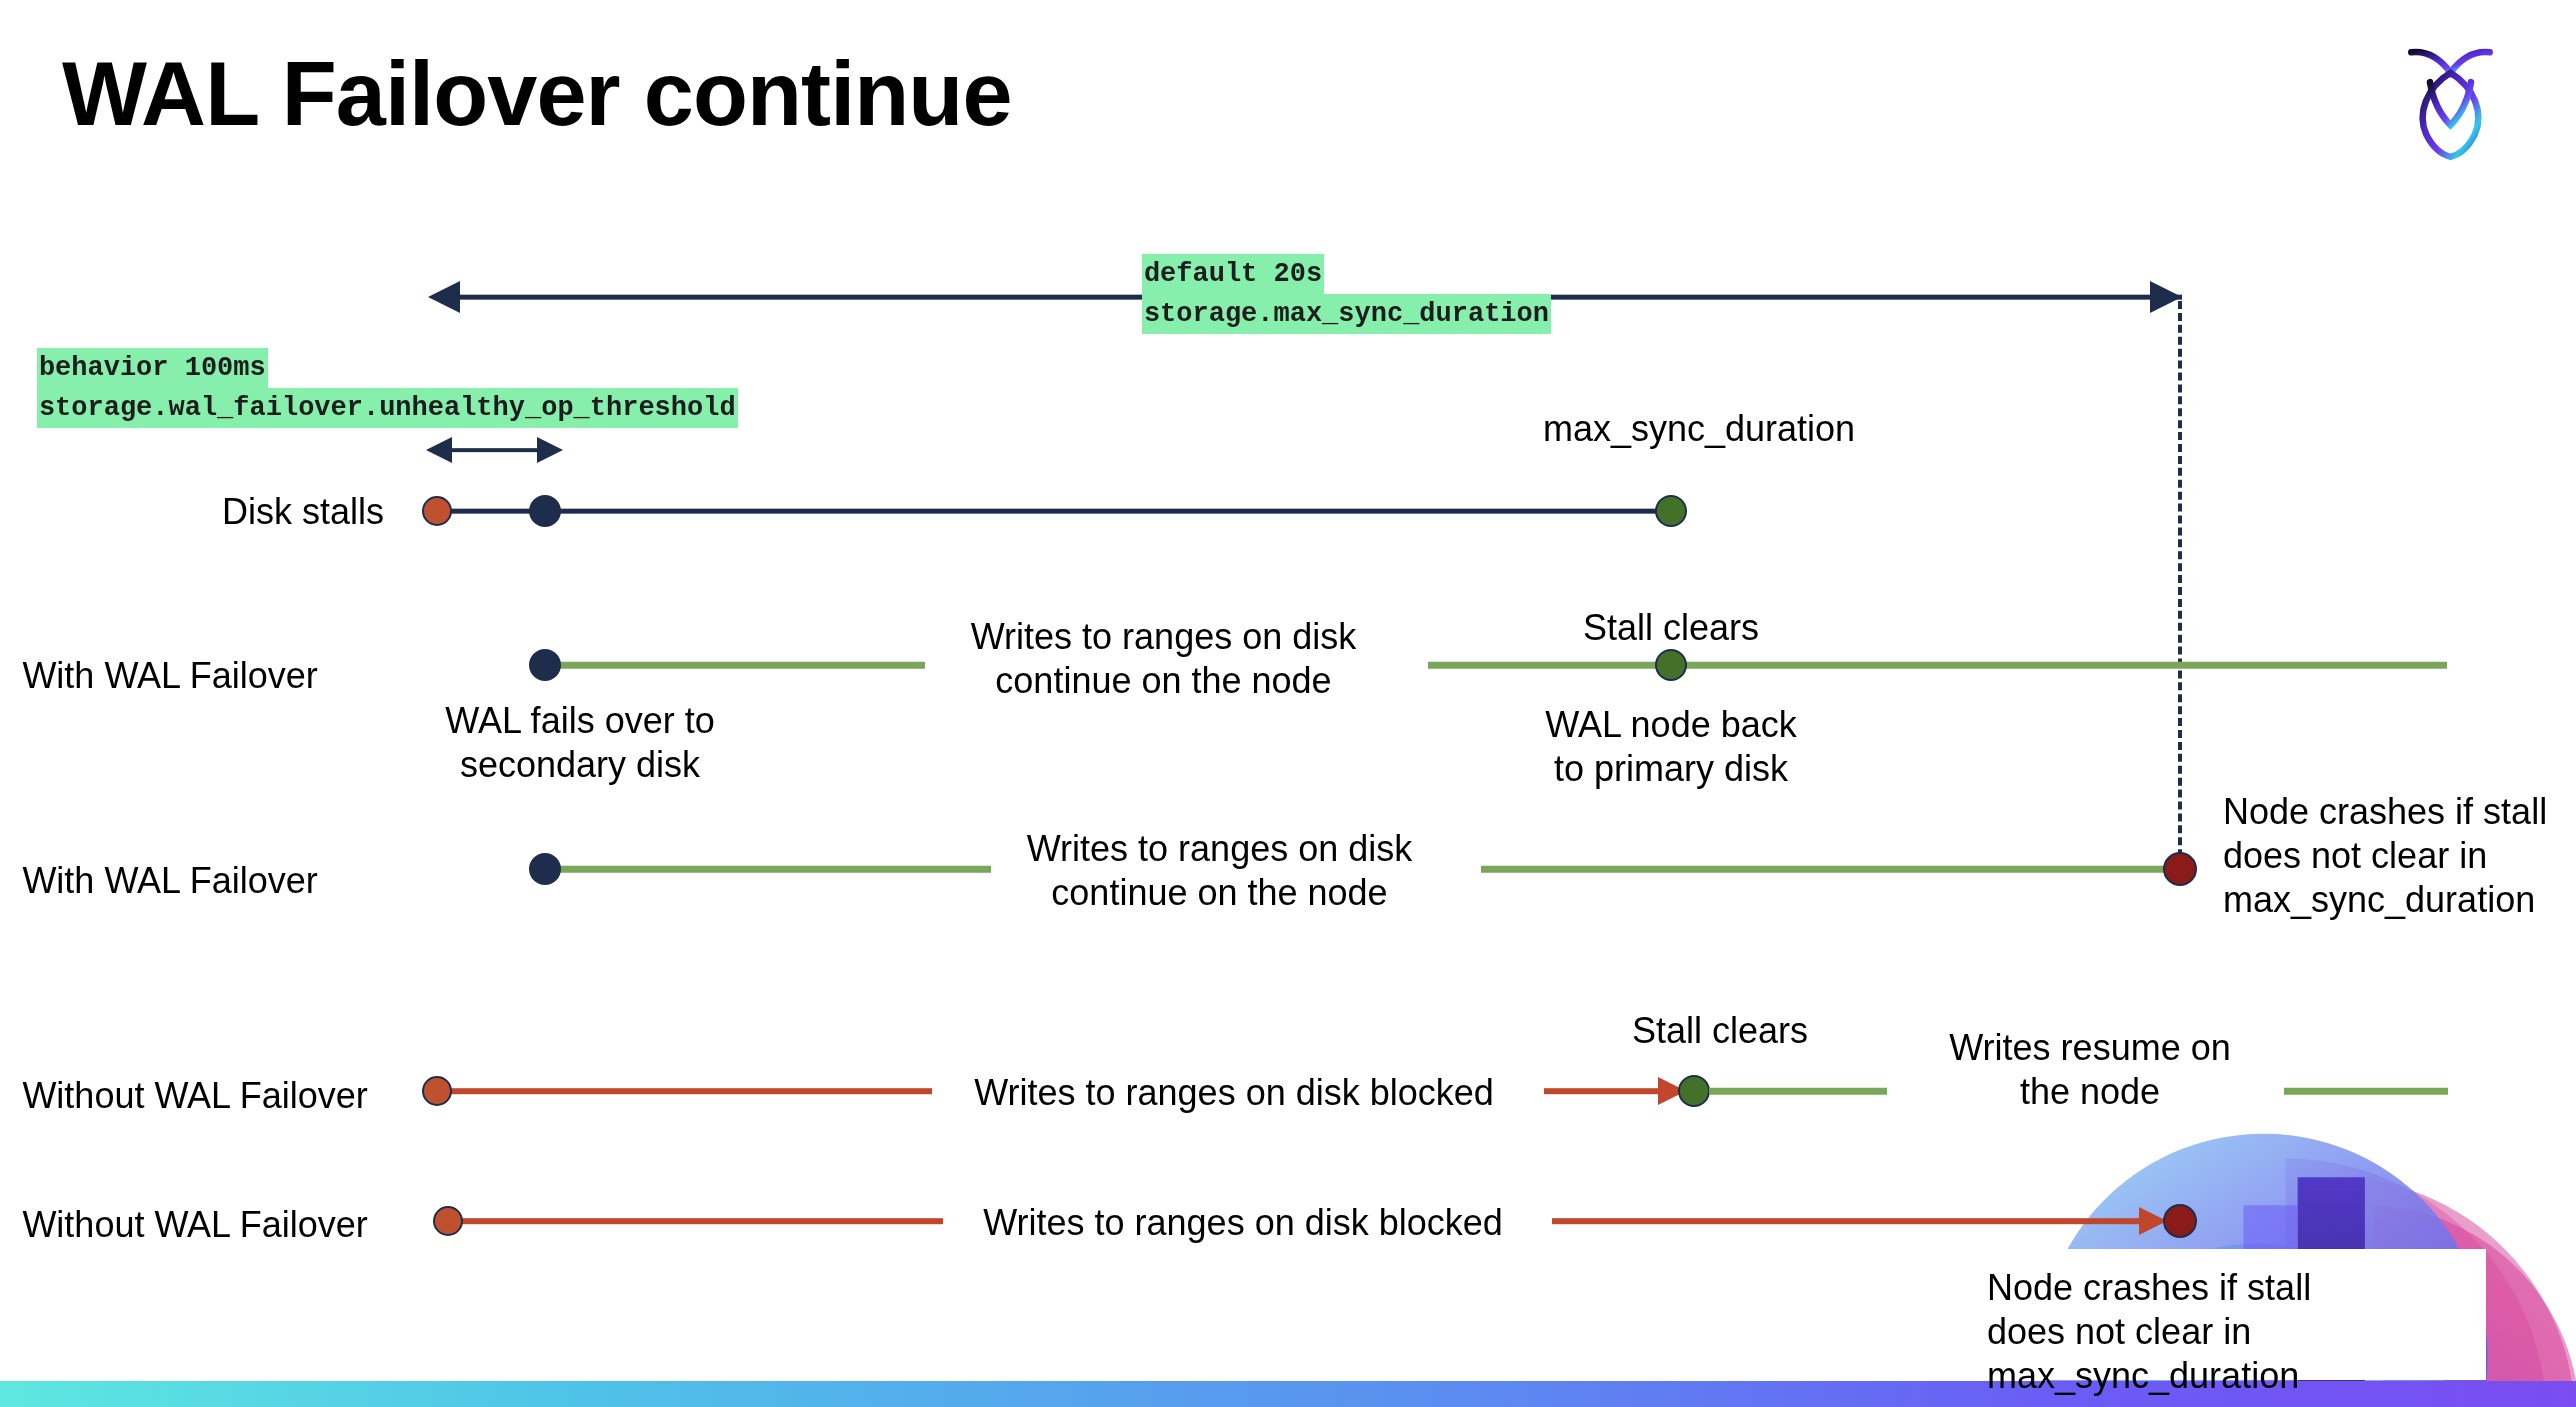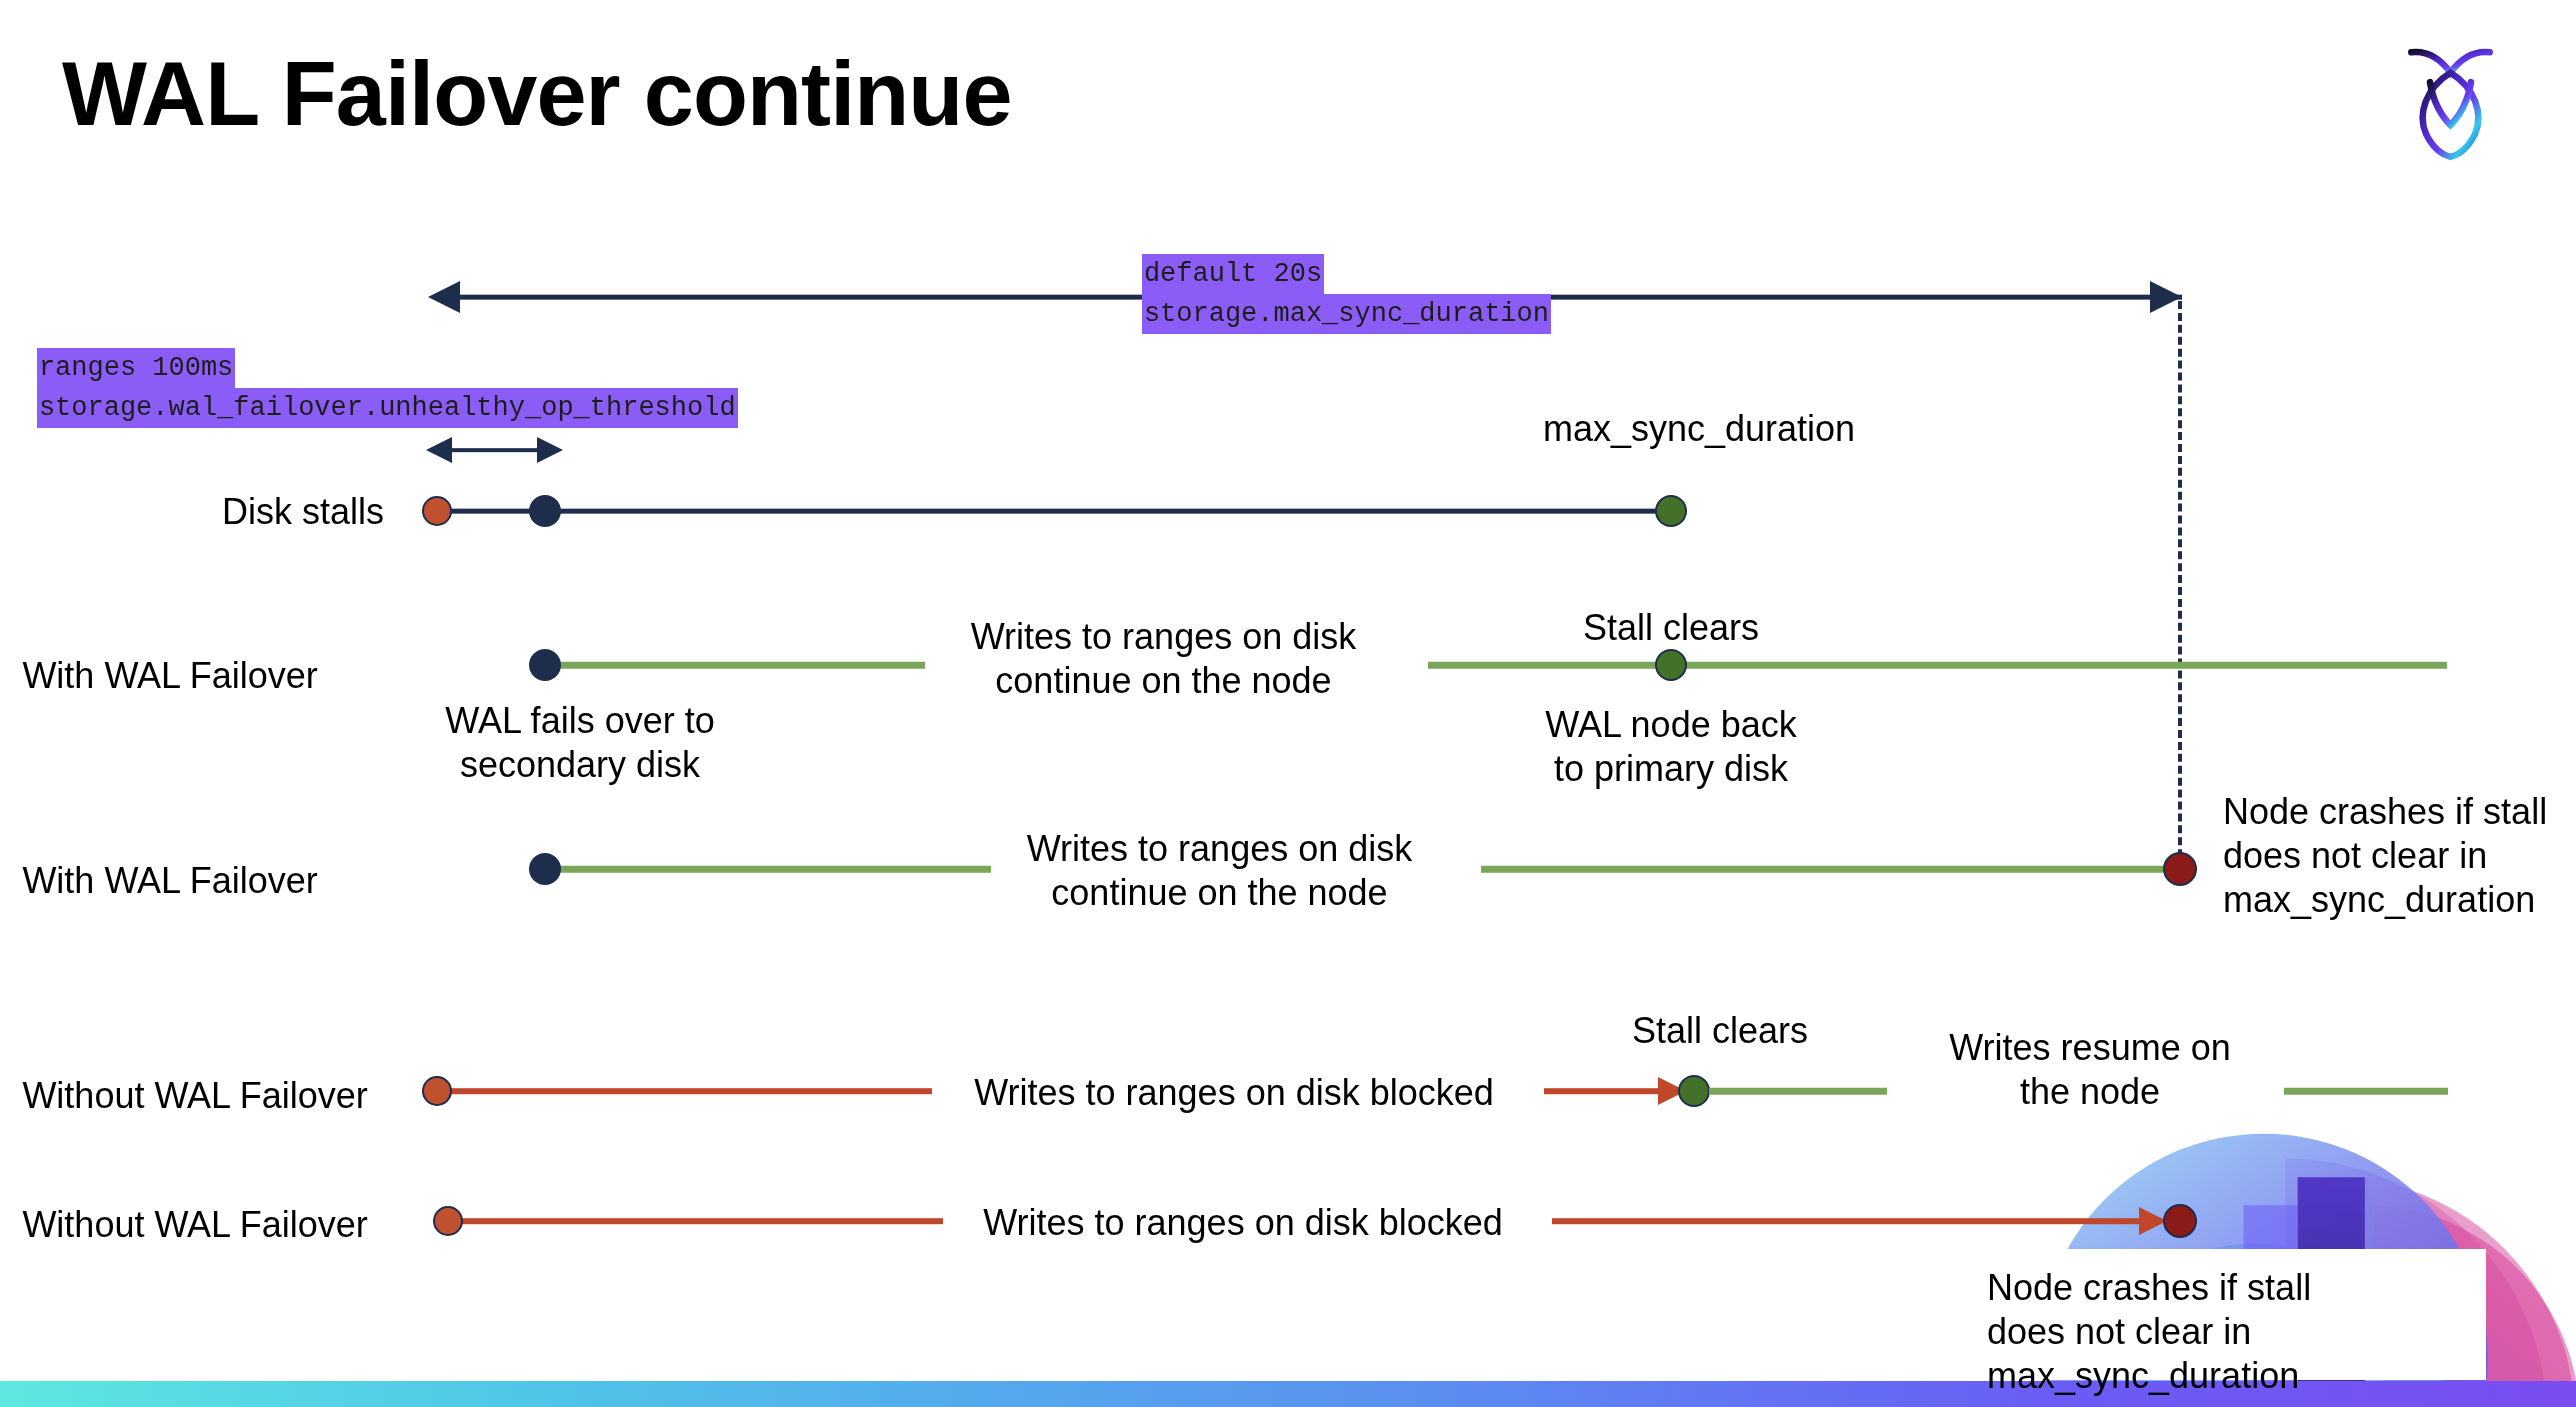--- a/index.html
+++ b/index.html
@@ -66,23 +66,24 @@
   
   .codelabel {
     position: absolute;
     font-family: "Liberation Mono", monospace;
     font-size: 27px;
     line-height: 40px;
     color: #1d1d1d;
     white-space: nowrap;
   }
   .codelabel span {
-    background: #8b5cf6;
+    background: #86efac;
     display: inline-block;
     padding: 0 1.9px;
+    font-weight: bold;
   }
 
   
   .rowlabel {
     position: absolute;
     font-size: 36px;
     line-height: 43px;
     color: #000000;
     white-space: nowrap;
     transform: translateY(-50%);
@@ -244,21 +245,21 @@
   <div class="arrowhead right-navy" style="left:2150px; top:297px;"></div>
 
   <div class="dashline" style="left:2178px; top:301px; height:580px;"></div>
 
   <div class="codelabel" style="left:1142px; top:254px;">
     <div><span>default 20s</span></div>
     <div><span>storage.max_sync_duration</span></div>
   </div>
 
   <div class="codelabel" style="left:37px; top:348px;">
-    <div><span>ranges 100ms</span></div>
+    <div><span>behavior 100ms</span></div>
     <div><span>storage.wal_failover.unhealthy_op_threshold</span></div>
   </div>
 
   <div class="arrowhead left-navy-sm" style="left:426px; top:450px;"></div>
   <div class="seg navy" style="left:451px; top:450px; width:90px; height:3.7px;"></div>
   <div class="arrowhead right-navy-sm" style="left:537px; top:450px;"></div>
 
   <div class="rowlabel" style="left:222px; top:511px;">Disk stalls</div>
   <div class="seg navy" style="left:437px; top:511px; width:1236px; height:4.7px;"></div>
   <div class="dot orange" style="left:437px; top:511px; width:30px; height:30px;"></div>

